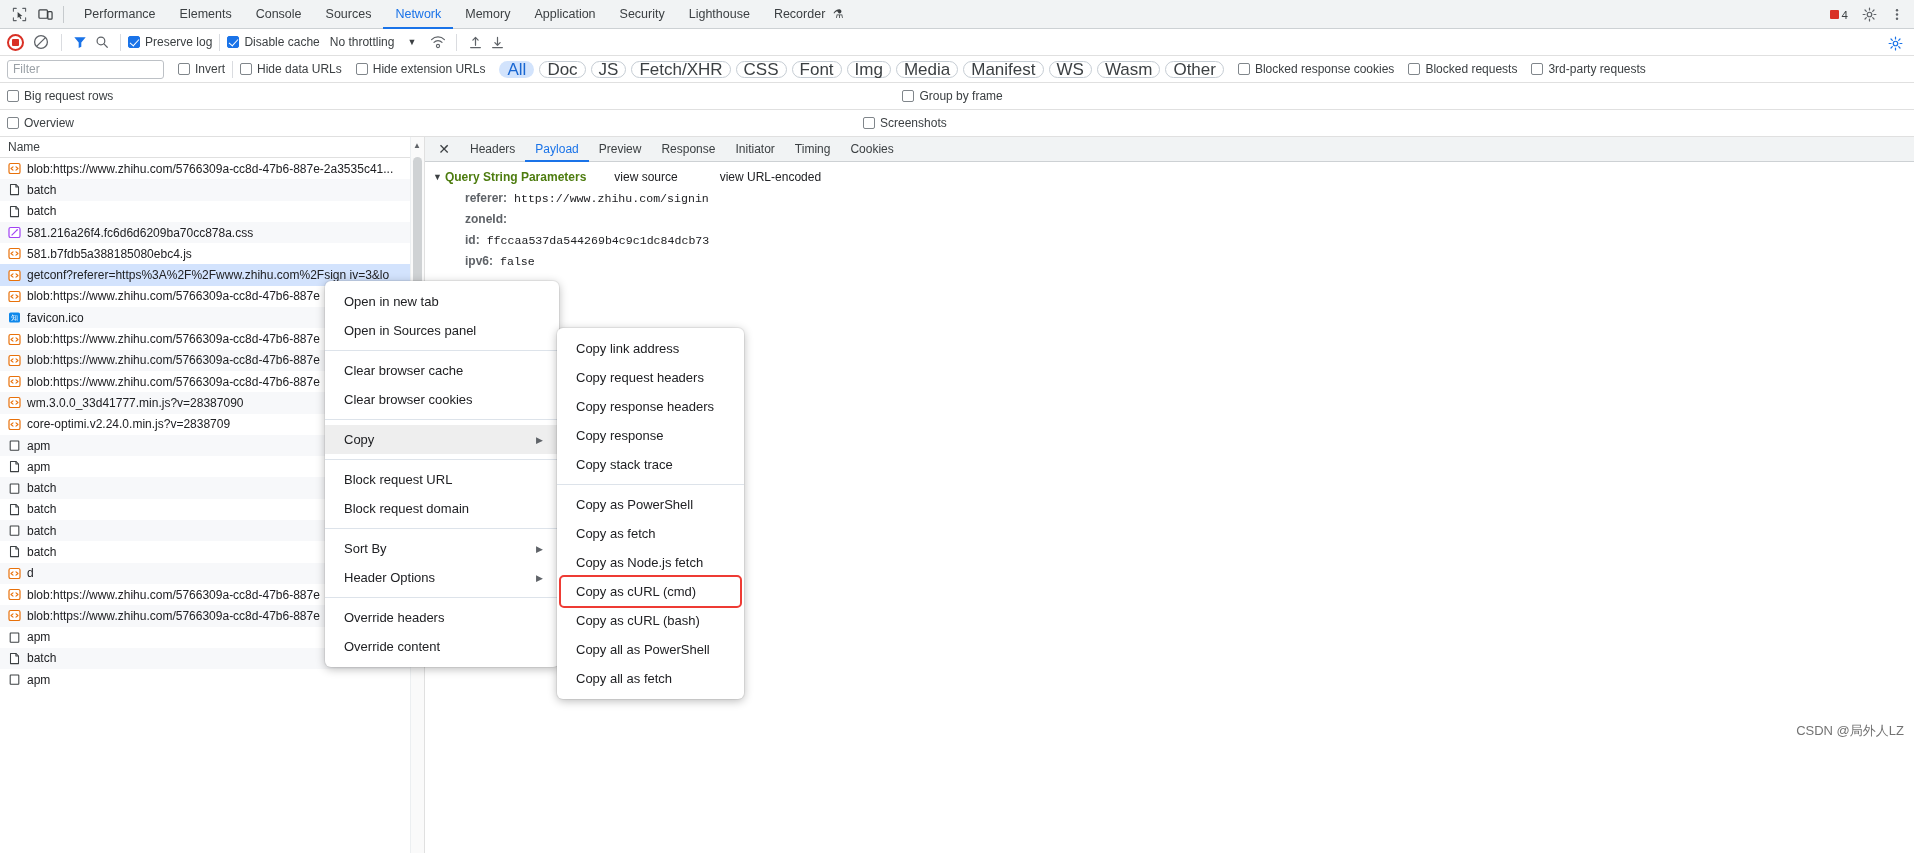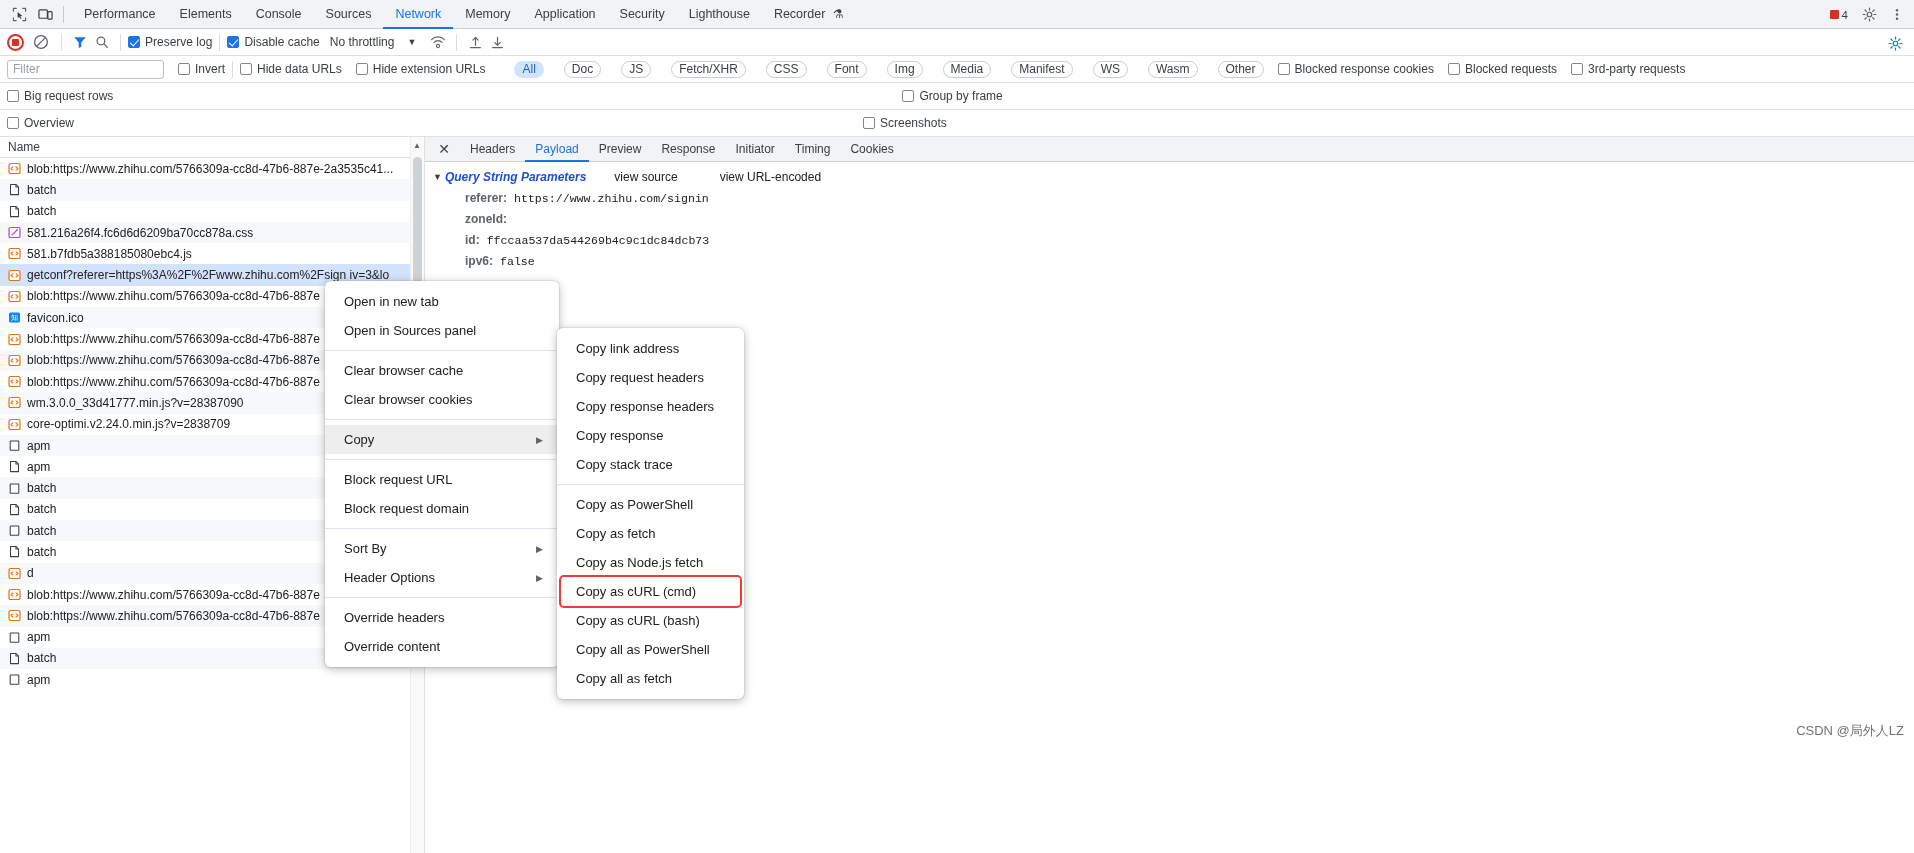--- a/index.html
+++ b/index.html
@@ -76,22 +76,22 @@
     display:flex; align-items:center; height:27px;
     border-bottom:1px solid #e0e0e0; padding-left:7px; background:#fff;
   }
   .filter-input {
     width: 157px; height:19px; border:1px solid #bdc1c6; border-radius:3px;
     font-size:12px; padding:0 5px; color:#3c4043; outline:none; background:#fff;
   }
   .filter-input::placeholder { color:#9aa0a6; }
   .typebtn {
     border:1px solid #c6cdd4; border-radius:9px; height:17px; line-height:15px;
-    padding: 0 7px; font-size:12px; color:#3c4043; background:#fff; cursor:pointer;
-    margin-right:5px; white-space:nowrap;margin-left:15px;
+    padding: 0 7px; font-size:17px; color:#3c4043; background:#fff; cursor:pointer;
+    margin-right:5px; white-space:nowrap;
   }
   .typebtn.active { background:#d2e3fc; border-color:transparent; color:#1967d2; }
   .spacer-h { width: 14px; }
 
   
   .optrow {
     display:flex; align-items:center; height:27px; padding-left:7px;
     border-bottom:1px solid #e0e0e0; background:#fff;
   }
   .optrow .col2 { margin-left: 789px; }
@@ -136,21 +136,21 @@
   .dtab {
     padding: 0 10px; height:25px; line-height:25px; font-size:12px;
     color:#3c4043; cursor:pointer; white-space:nowrap;
   }
   .dtab.active { color:#1a73e8; box-shadow: inset 0 -2px 0 #1a73e8; }
   .close-x { width:22px; height:22px; display:flex; align-items:center; justify-content:center;
              cursor:pointer; color:#3c4043; margin-right:5px; font-size:14px;}
   .payload { padding: 8px 0 0 8px; }
   .sec-head { display:flex; align-items:center; font-size:12px; }
   .tri { font-size:9px; margin-right:3px; color:#3c4043; }
-  .sec-title { font-weight:bold; color:#1d4ed8;font-style:italic; }
+  .sec-title { font-weight:bold; color:#4d7c0f; }
   .viewlink { color:#202124; margin-left:28px; cursor:pointer; font-size:12px; }
   .viewlink.second { margin-left: 42px; }
   .param {
     font-family:"Liberation Mono", monospace; font-size:11.6px; margin-top:7px; padding-left:32px;
     white-space:nowrap;
   }
   .pname { color:#5f6368; font-weight:bold; font-family:"Liberation Sans", sans-serif; font-size:12px;}
   .pval { color:#202124; }
 
   

